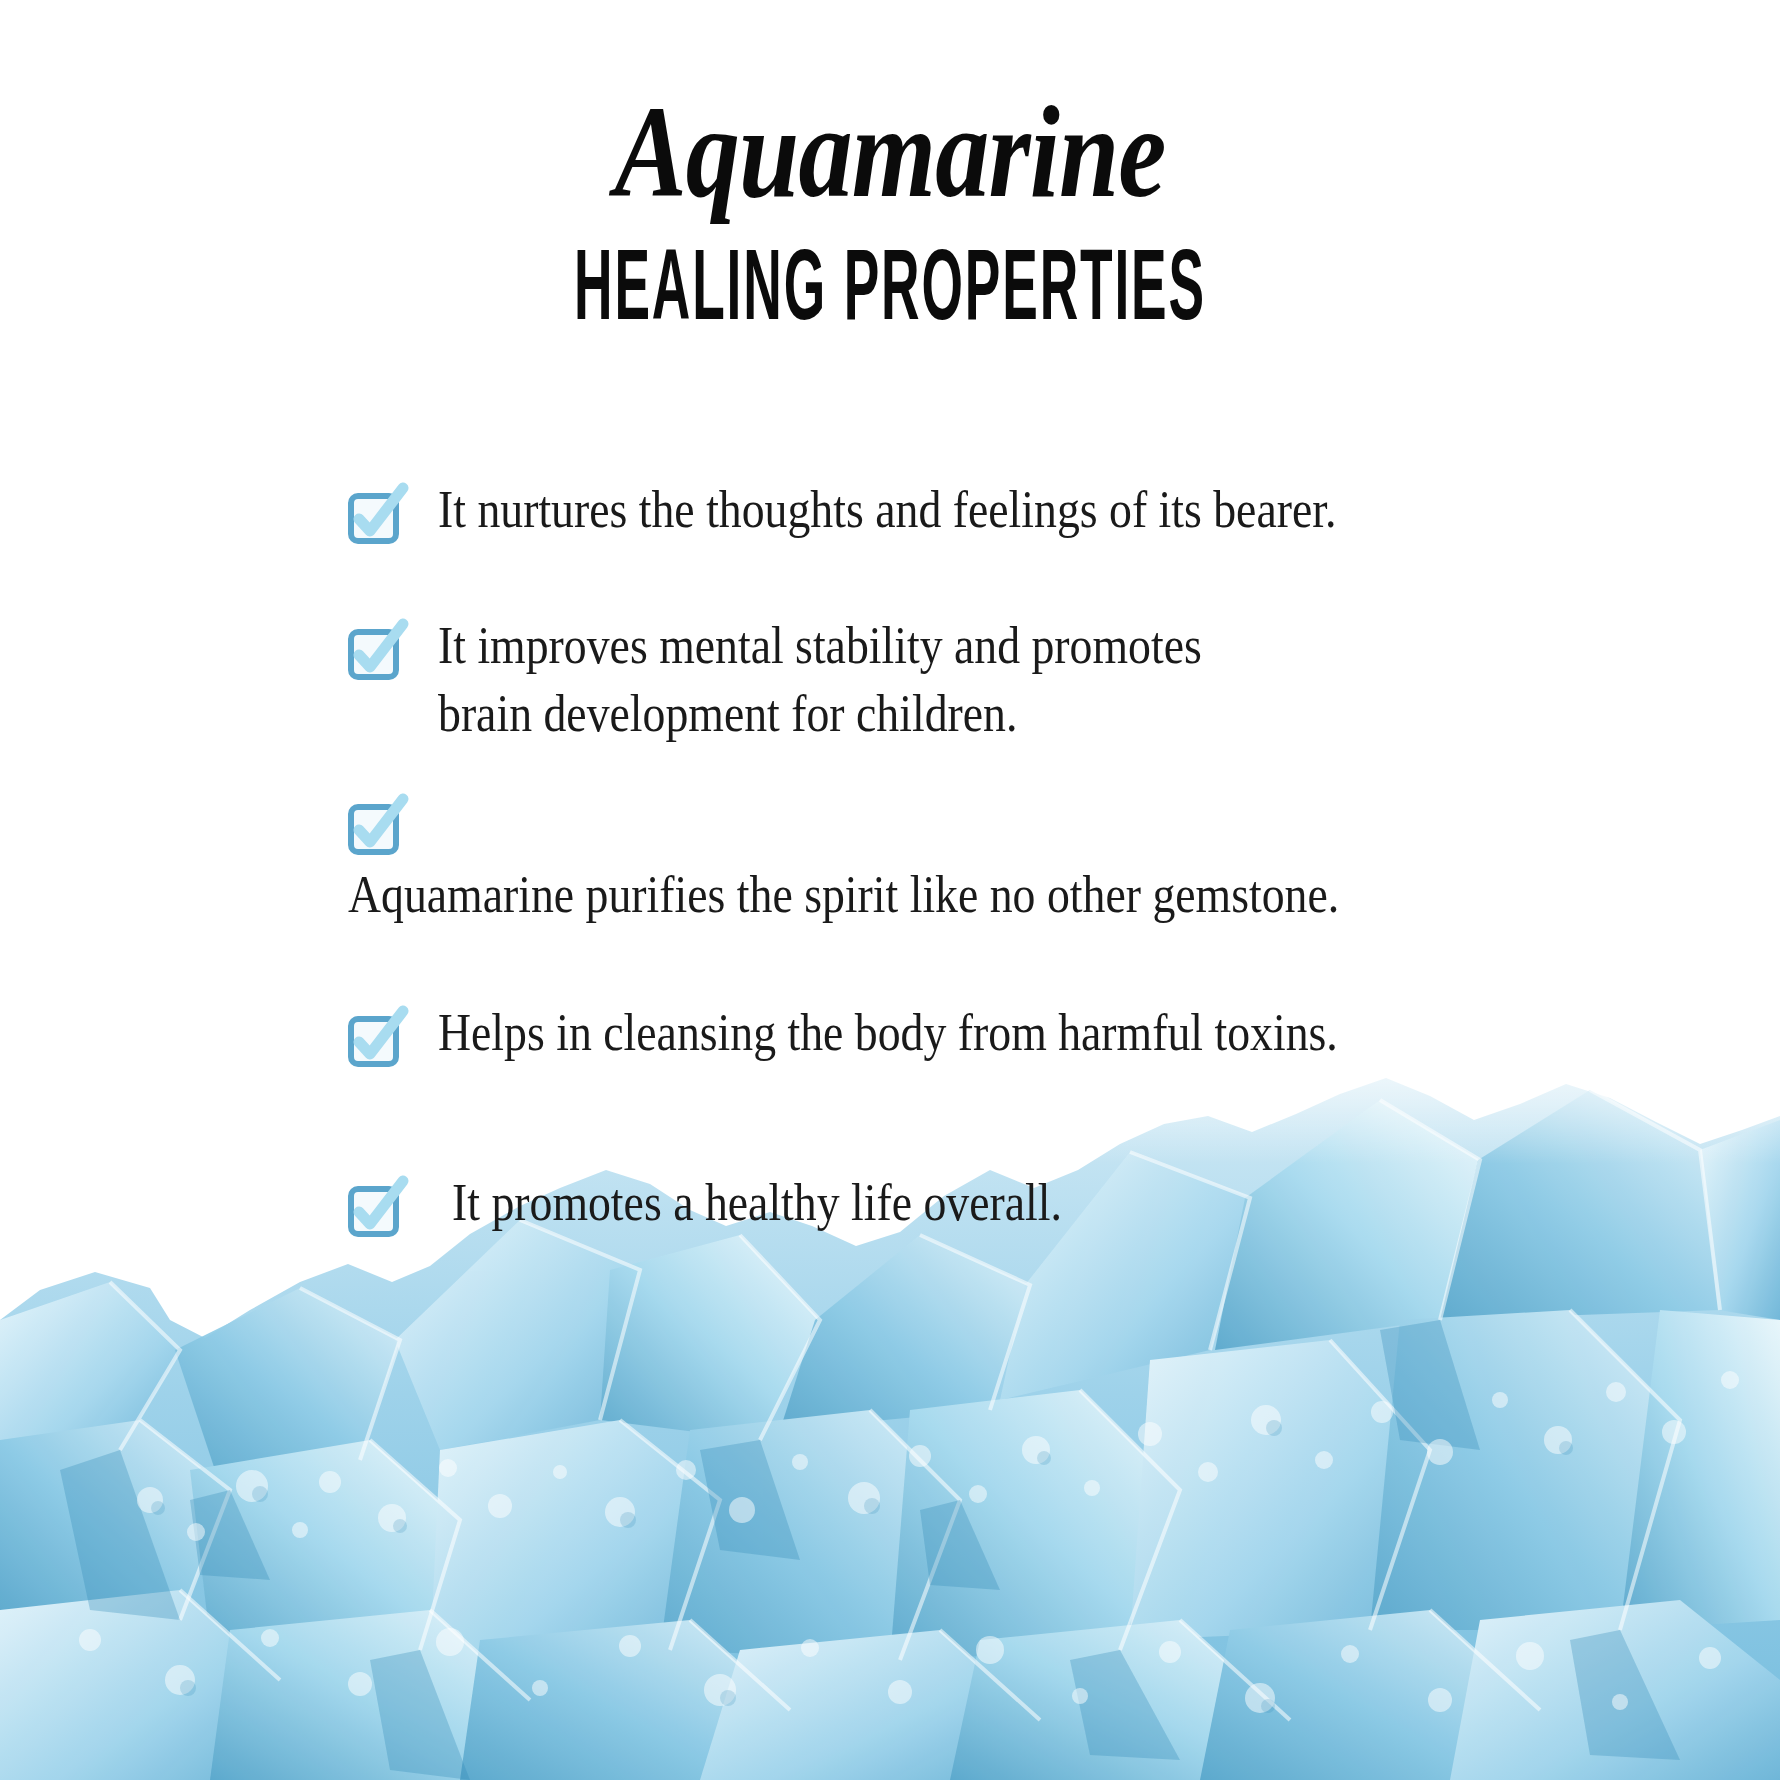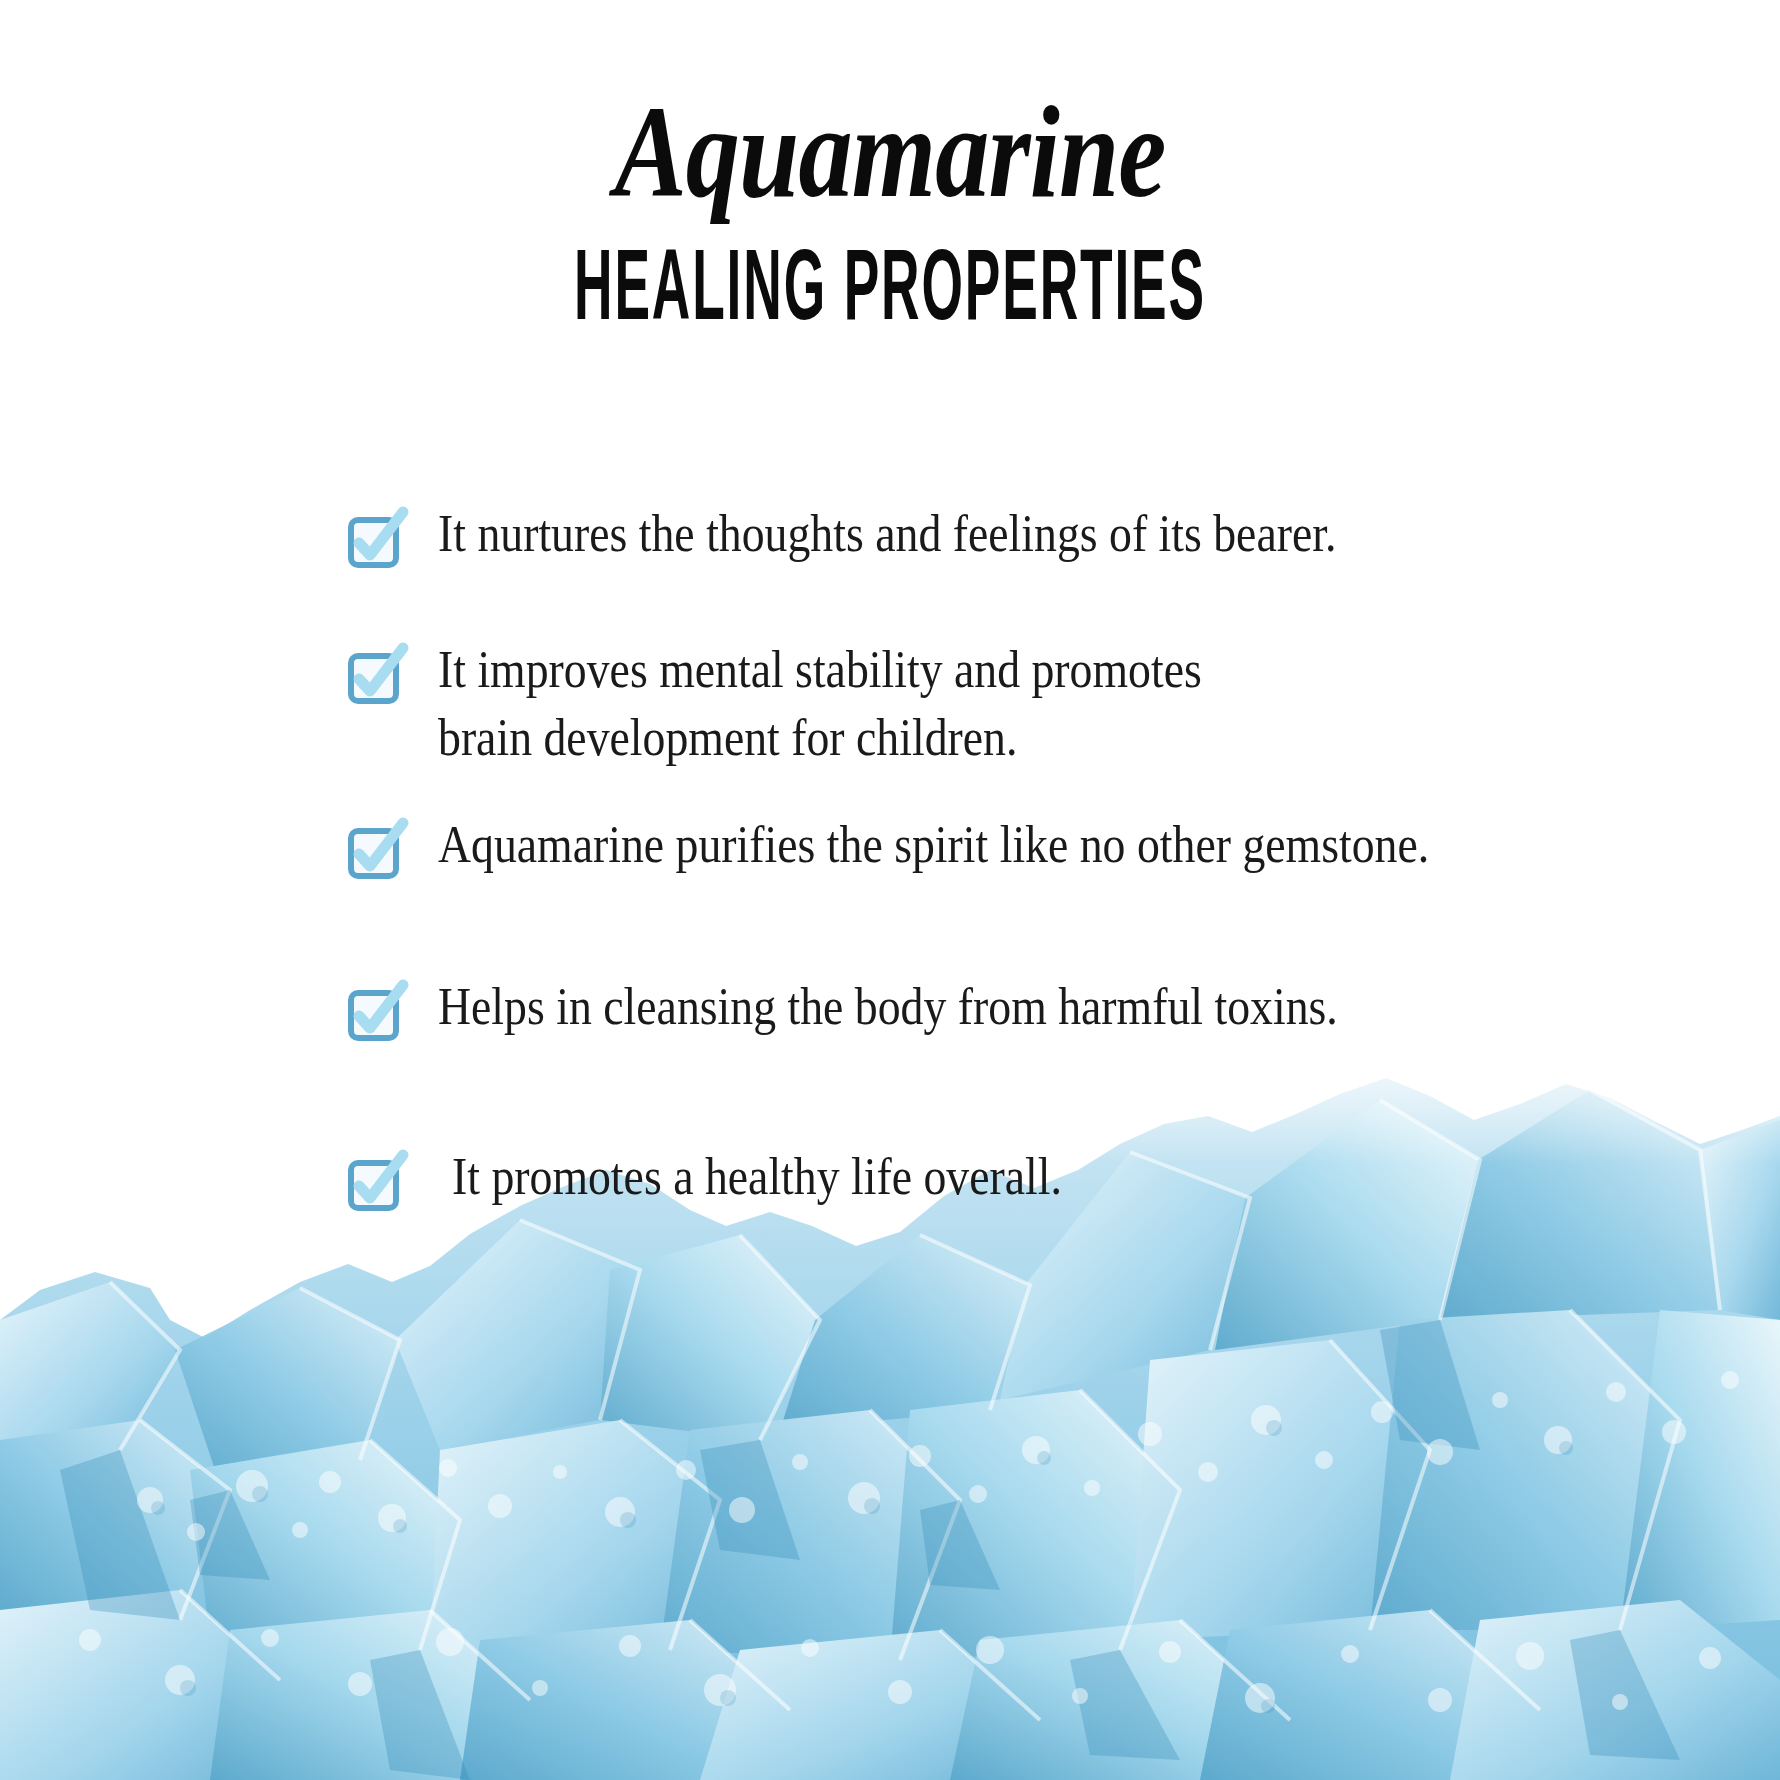--- a/index.html
+++ b/index.html
@@ -48,34 +48,34 @@
     line-height: 1.0;
     letter-spacing: 3px;
     color: #0b0b0b;
     transform: scaleX(0.62) scaleY(1.16);
     transform-origin: center top;
   }
 
   
   .list {
     position: absolute;
-    top: 494px;
+    top: 470px;
     left: 348px;
     width: 1380px;
     z-index: 5;
   }
   .list-item {
     position: relative;
     display: flex;
     align-items: flex-start;
     min-height: 58px;
   }
   .list-item.gap-1 { margin-bottom: 62px; }
   .list-item.gap-2 { margin-bottom: 34px; }
-  .list-item.gap-3 { margin-bottom: 88px; }
+  .list-item.gap-3 { margin-bottom: 64px; flex-direction: column; }
   .list-item.gap-4 { margin-bottom: 96px; }
   .list-item.gap-5 { margin-bottom: 0; gap: 14px; }
 
   
   .cb {
     position: relative;
     flex: 0 0 auto;
     width: 54px;
     height: 54px;
     margin-right: 36px;

